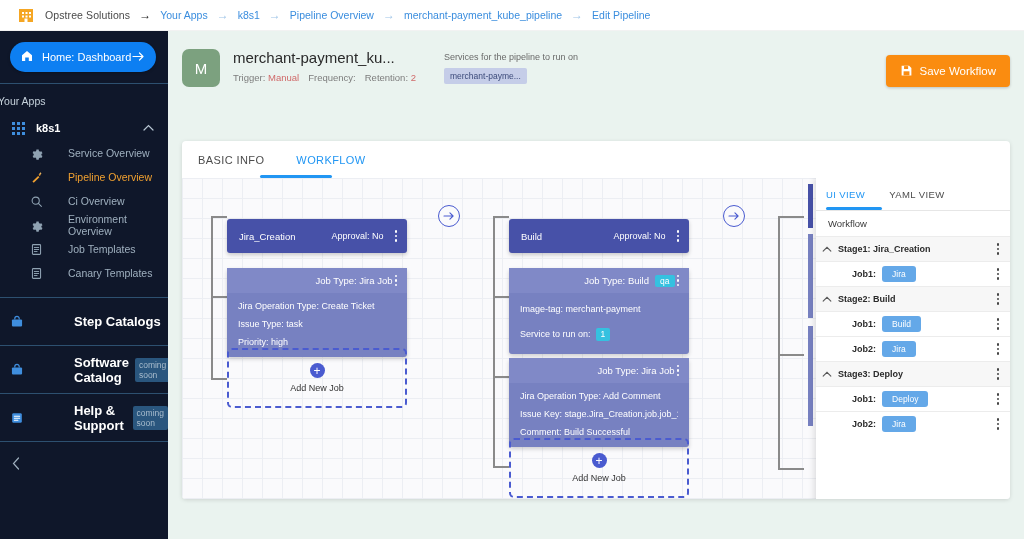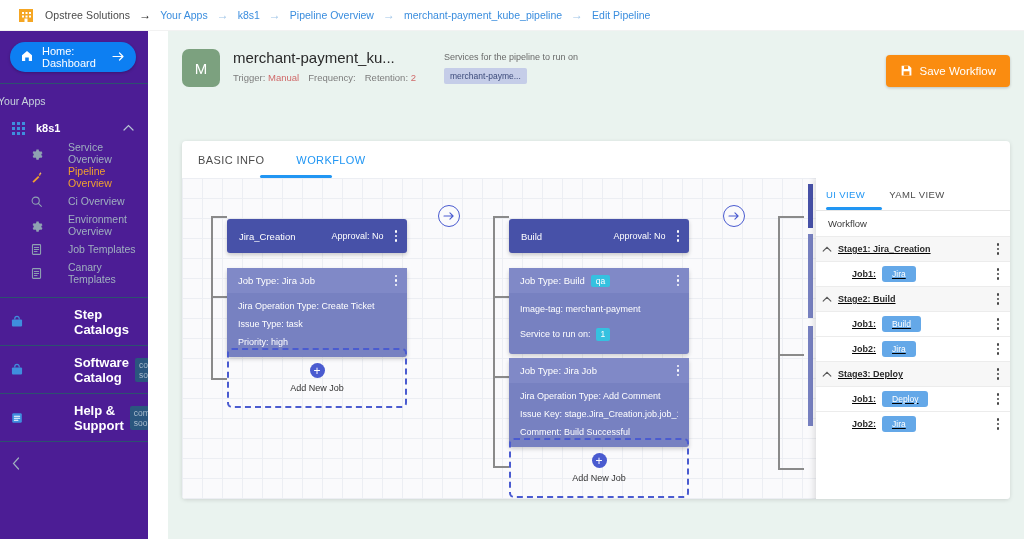--- a/index.html
+++ b/index.html
@@ -21,22 +21,22 @@
   }
   .bc-logo { width: 20px; height: 20px; position: relative; flex: 0 0 auto; }
   .bc-logo svg { display: block; }
   .bc-org { font-size: 10.5px; color: #4a4a4a; letter-spacing: .1px; }
   .bc-link { font-size: 10.5px; color: #3a8dde; cursor: pointer; white-space: nowrap;}
   .bc-arrow { font-size: 12px; color: #9fc5e8; line-height: 1; }
   .bc-arrow.dark { color: #222; font-weight: bold; }
 
   
   #sidebar {
-    position: absolute; left: 0; top: 31px; width: 148px; height: 508px;
-    background: #4c1d95;
+    position: absolute; left: 0; top: 31px; width: 168px; height: 508px;
+    background: #0f172a;
     color: #c8d4de;
     overflow: hidden;
   }
   .home-btn {
     margin: 11px 12px 0 10px; height: 30px; border-radius: 16px;
     background: #0d7ff2;
     display: flex; align-items: center; padding: 0 11px;
     color: #fff; font-size: 11px; cursor: pointer;
     box-shadow: 0 1px 3px rgba(0,0,0,.25);
   }
@@ -142,21 +142,21 @@
   .kebab i { width: 2.5px; height: 2.5px; border-radius: 50%; background: currentColor; display: block; }
 
   .job-card {
     width: 180px; background: #7781c1; color: #fff;
     box-shadow: 0 2px 4px rgba(0,0,0,.18); cursor: pointer;
   }
   .job-title {
     height: 25px; background: #8089c7; display: flex; align-items: center;
     padding: 0 8px 0 11px; font-size: 9.5px;
   }
-  .job-title .jt-text { flex: 1; display: flex; align-items: center; gap: 6px; }
+  .job-title .jt-text { flex: 1; display: flex; align-items: center; gap: 6px; justify-content: flex-end; }
   .chip-cyan {
     background: #35c1e0; color: #fff; font-size: 8.5px; border-radius: 2px; padding: 1px 5px;
   }
   .job-body { padding: 8px 11px 9px 11px; display: flex; flex-direction: column; gap: 7px; }
   .job-line { font-size: 9px; line-height: 11px; white-space: nowrap; overflow: hidden; display:flex; align-items:center; gap:5px;}
 
   .add-job {
     width: 180px; height: 60px; border: 2px dashed #4a5bd0; border-radius: 5px;
     display: flex; flex-direction: column; align-items: center; justify-content: center;
     gap: 5px; background: transparent; cursor: pointer;
@@ -183,21 +183,21 @@
     z-index: 5; display: flex; flex-direction: column;
   }
   .rp-tabs { height: 33px; display: flex; align-items: center; padding: 0 10px; gap: 24px; position: relative; border-bottom: 1px solid #e6e6e6;}
   .rp-tab { font-size: 9.5px; color: #4c4c4c; letter-spacing: .4px; cursor: pointer; height:33px; display:flex; align-items:center;}
   .rp-tab.active { color: #2196f3; }
   .rp-tab.active::after { content:""; position:absolute; bottom:0; left:10px; width:56px; height:3px; background:#2196f3; border-radius:2px;}
   .rp-wf { font-size: 9.5px; color: #3a3a3a; padding: 7px 0 7px 12px; }
   .rp-list { flex: 1; overflow: hidden; }
   .rp-row {
     height: 25px; display: flex; align-items: center; border-top: 1px solid #ececec;
-    padding-right: 9px; cursor: pointer; background: #fff; text-decoration: underline;
+    padding-right: 9px; cursor: pointer; background: #fff;
   }
   .rp-row.stage { background: #f7f7f7; }
   .rp-row .rp-chev { width: 22px; text-align: center; color: #555; font-size: 9px; }
   .rp-row .rp-label { font-size: 9px; color: #2a2a2a; flex: 1; }
   .rp-row.stage .rp-label { font-weight: bold; }
   .rp-row.job .rp-label { padding-left: 14px; font-weight: bold; flex: 0 0 auto; margin-right: 6px;}
   .btn-blue {
     background: #64a8e8; color: #fff; font-size: 8.5px; border-radius: 3px;
     padding: 3px 10px; cursor: pointer; display:inline-block;
   }

